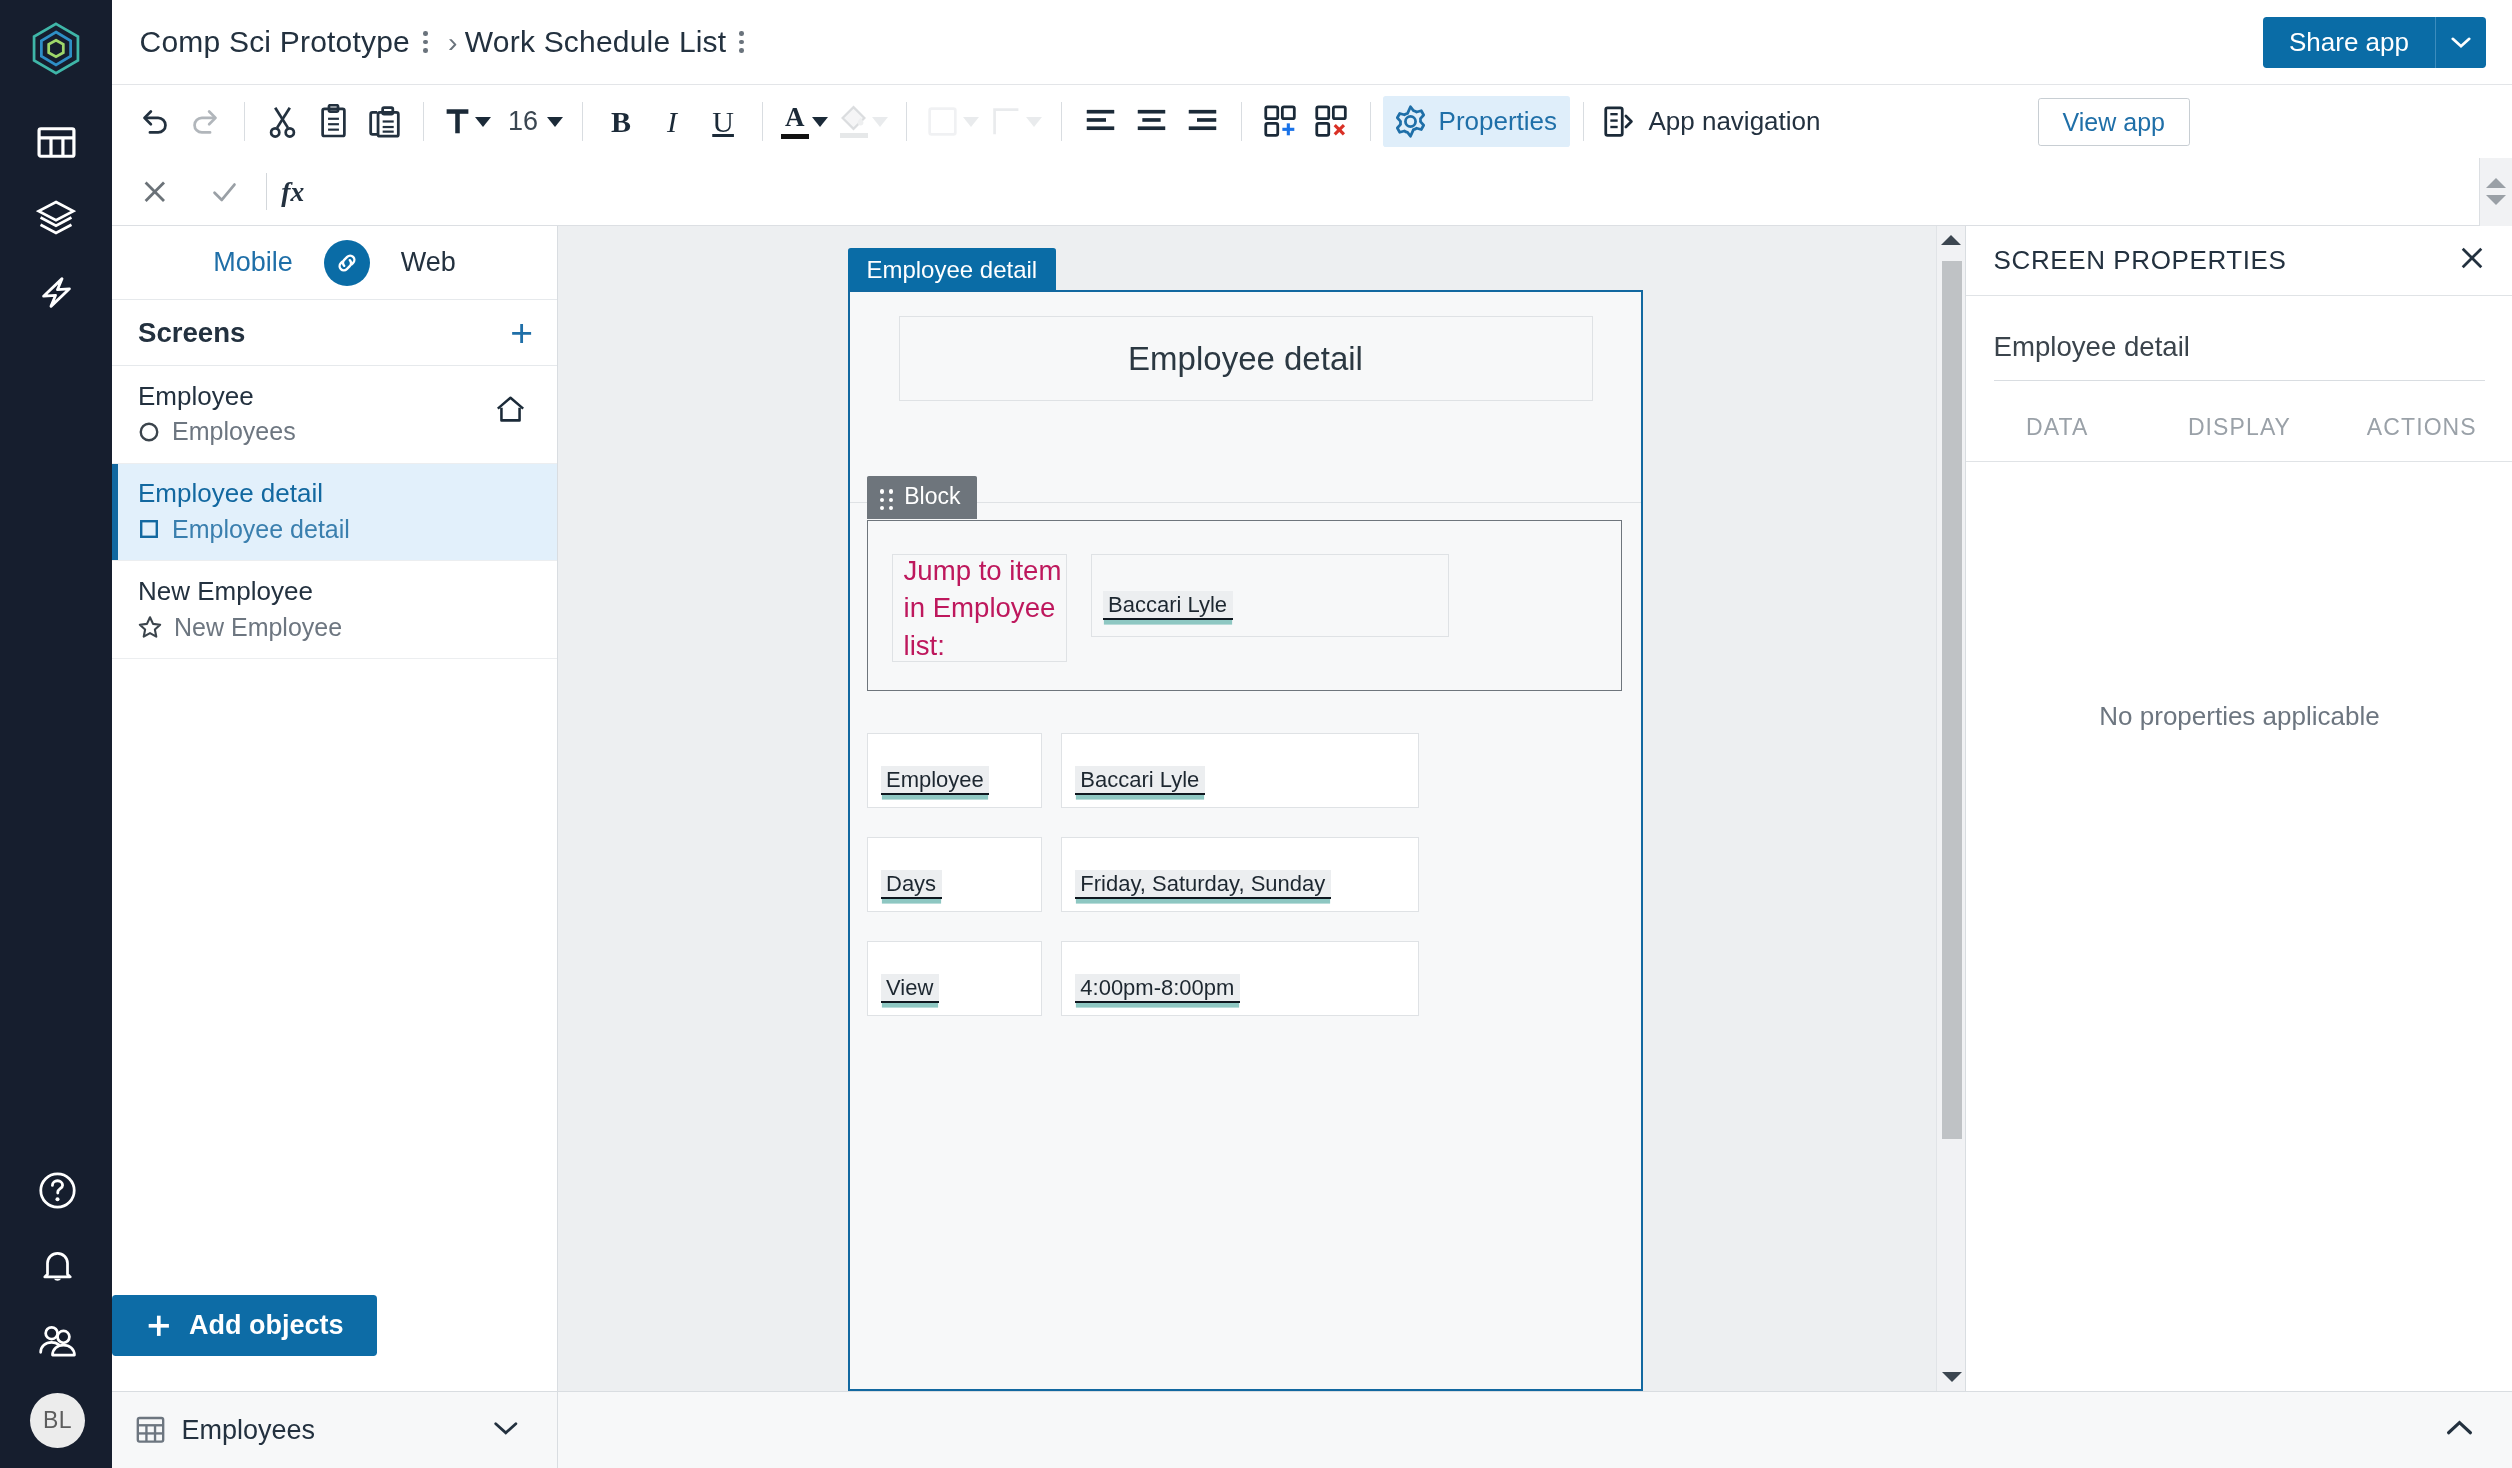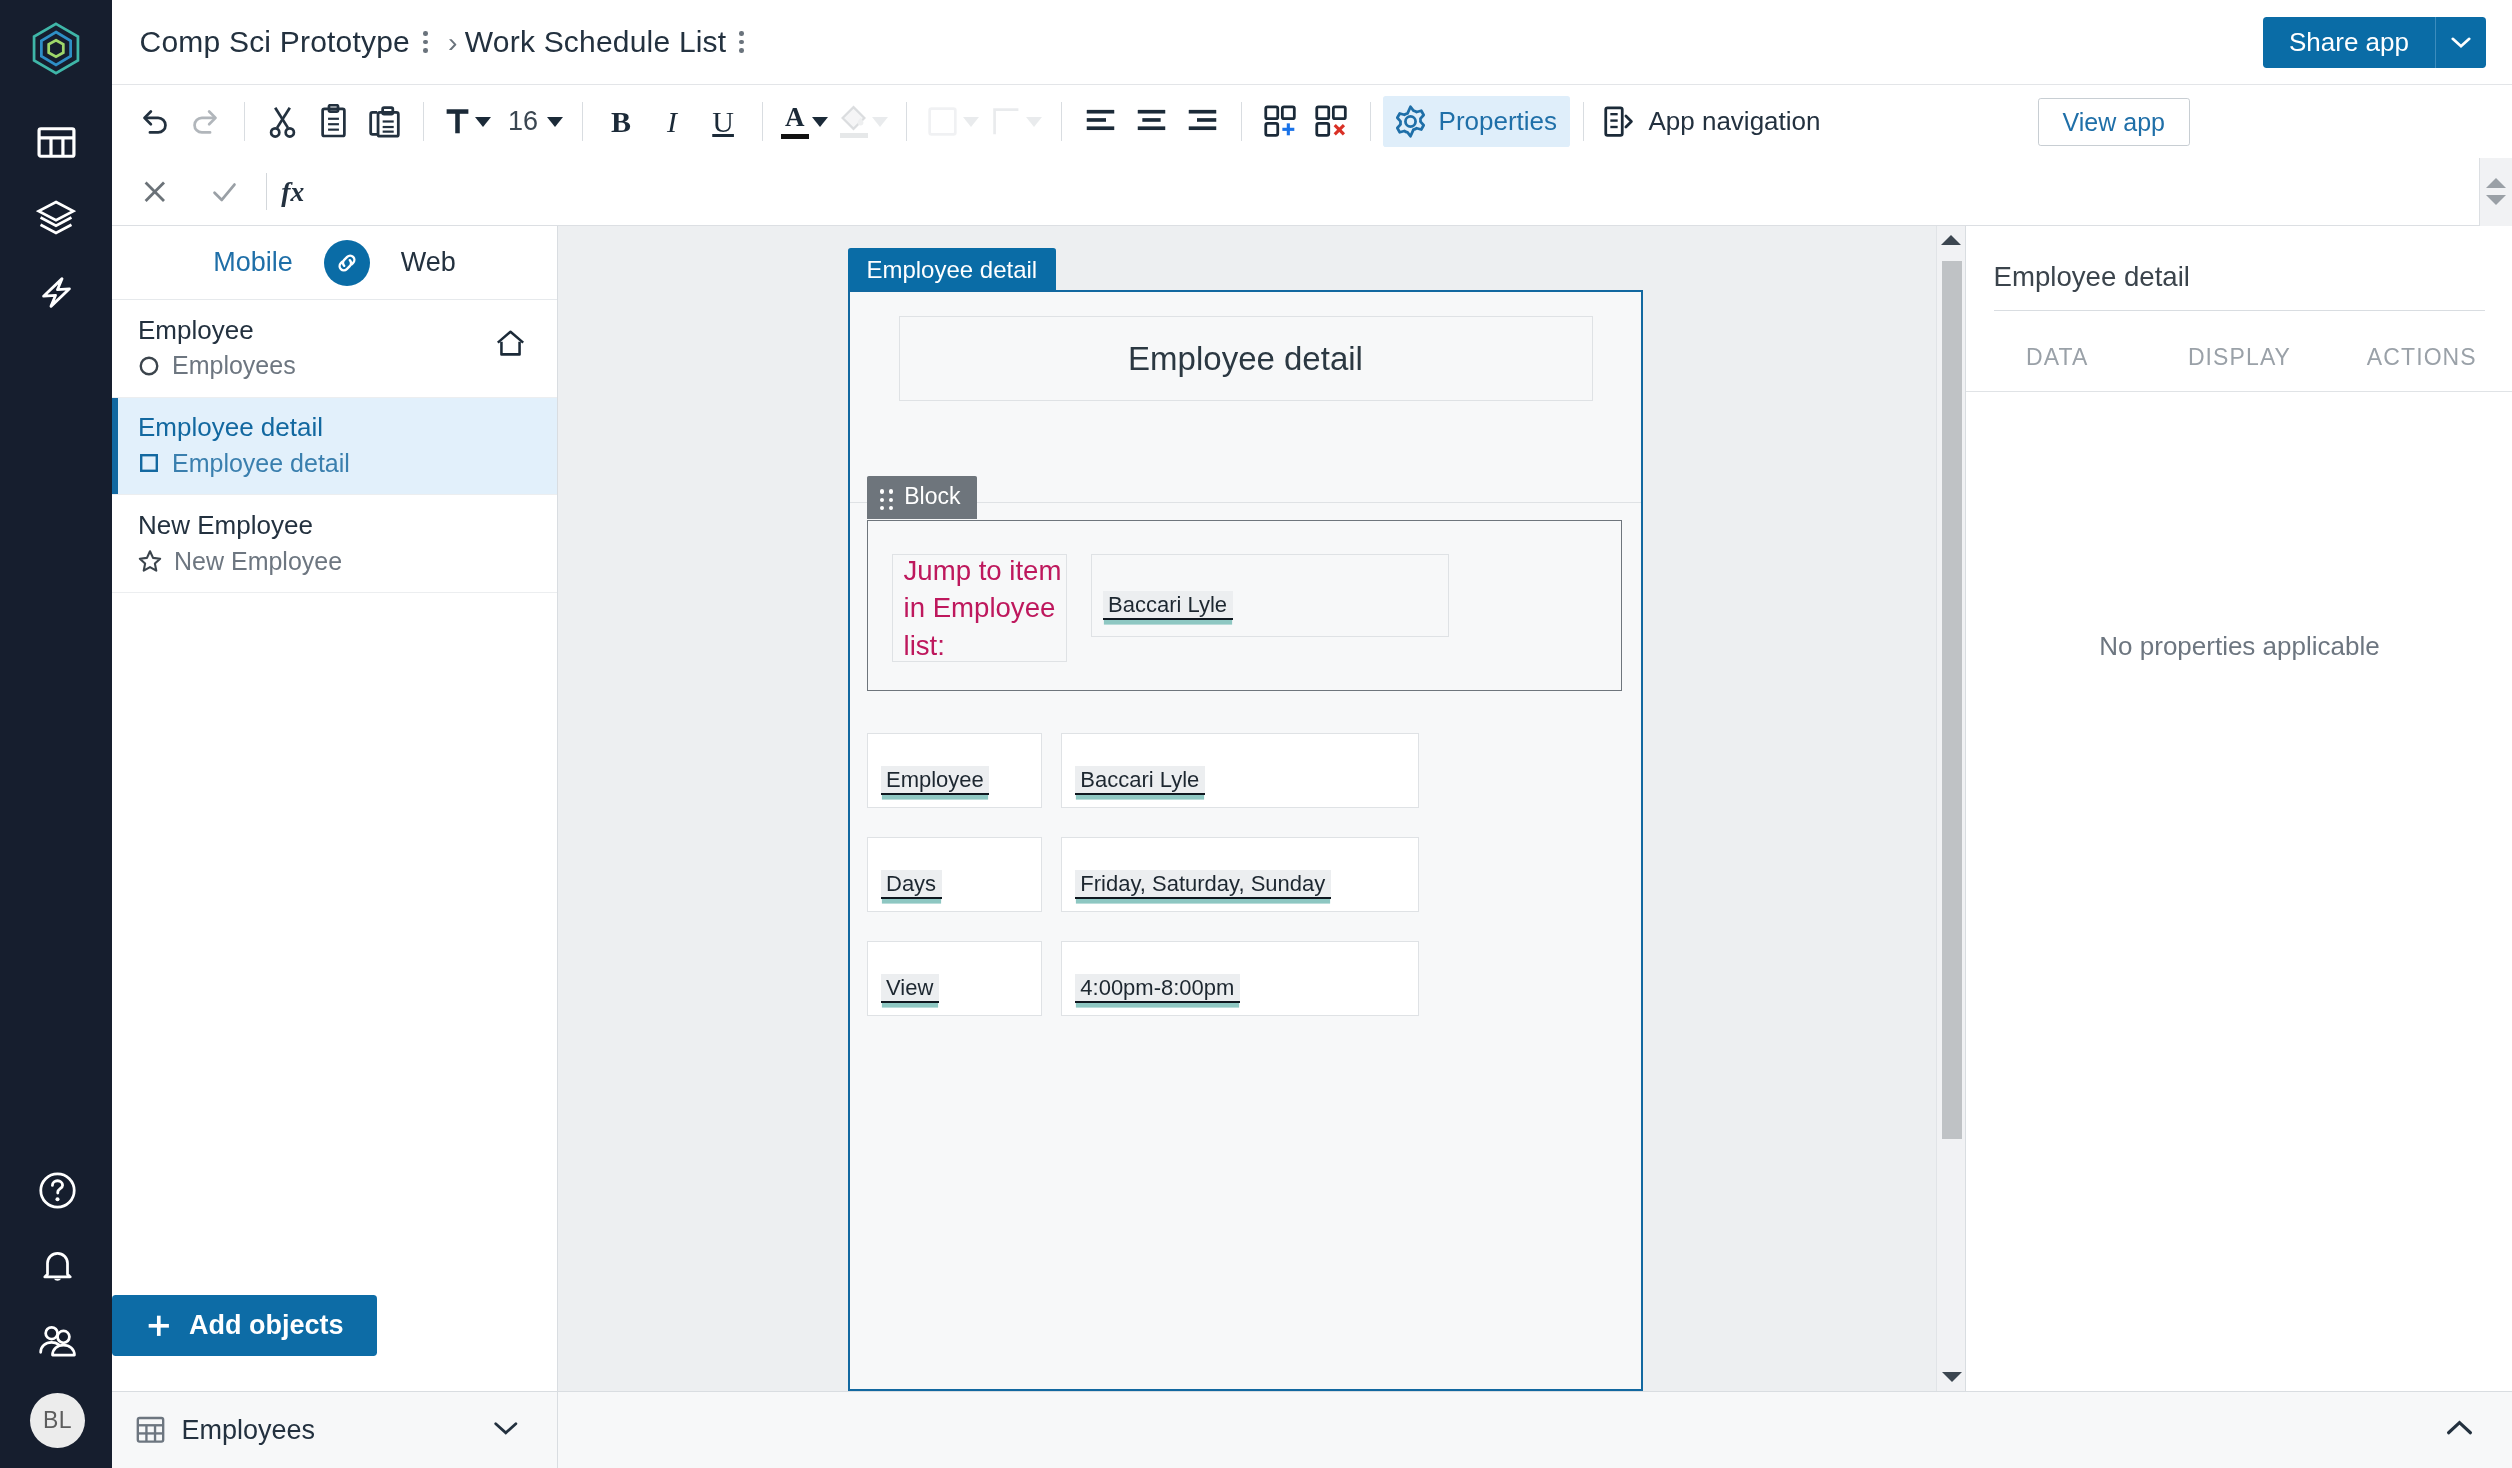--- a/index.html
+++ b/index.html
@@ -499,20 +499,24 @@
       <span class="plat-label">Mobile</span>
       <span class="link-chip">
         <svg width="26" height="26" viewBox="0 0 28 28">
           <path d="M11 17 a4.5 4.5 0 0 1 0-6.4 l3.2-3.2 a4.5 4.5 0 0 1 6.4 6.4 l-1.6 1.6" fill="none" stroke="#fff" stroke-width="2.6" stroke-linecap="round"></path>
           <path d="M17 11 a4.5 4.5 0 0 1 0 6.4 l-3.2 3.2 a4.5 4.5 0 0 1-6.4-6.4 l1.6-1.6" fill="none" stroke="#fff" stroke-width="2.6" stroke-linecap="round"></path>
         </svg>
       </span>
       <span class="plat-label off">Web</span>
     </div>
 
+    <div class="screens-hdr">
+      <span class="screens-title">Screens</span>
+      <span class="plus-btn">+</span>
+    </div>
 
     <div class="scr-item">
       <div class="scr-name">Employee</div>
       <div class="scr-sub">
         <svg width="22" height="22" viewBox="0 0 24 24">
             <circle cx="12" cy="12" r="9" fill="none" stroke="#3b444c" stroke-width="2.6"></circle>
           </svg>
         <span>Employees</span>
       </div>
       <span class="home-ic">
@@ -617,20 +621,29 @@
           <span class="vs-up"></span>
         </div>
       <div class="vs-thumb"></div>
       <div class="vs-arrow" style="position:absolute;bottom:0;left:0;width:29px;">
           <span class="vs-dn"></span>
         </div>
     </div>
   </div>
 
   <div class="rpanel">
+    <div class="rp-hdr">
+      <span class="rp-title">SCREEN PROPERTIES</span>
+      <span class="rp-close">
+        <svg width="26" height="26" viewBox="0 0 28 28">
+          <line x1="4" y1="4" x2="24" y2="24" stroke="#23313f" stroke-width="3"></line>
+          <line x1="24" y1="4" x2="4" y2="24" stroke="#23313f" stroke-width="3"></line>
+        </svg>
+      </span>
+    </div>
     <div class="rp-name">Employee detail</div>
     <div class="rp-tabs">
       <div class="rp-tab">DATA</div>
       <div class="rp-tab">DISPLAY</div>
       <div class="rp-tab">ACTIONS</div>
     </div>
     <div class="rp-empty">No properties applicable</div>
   </div>
 
   <div class="bottombar">

